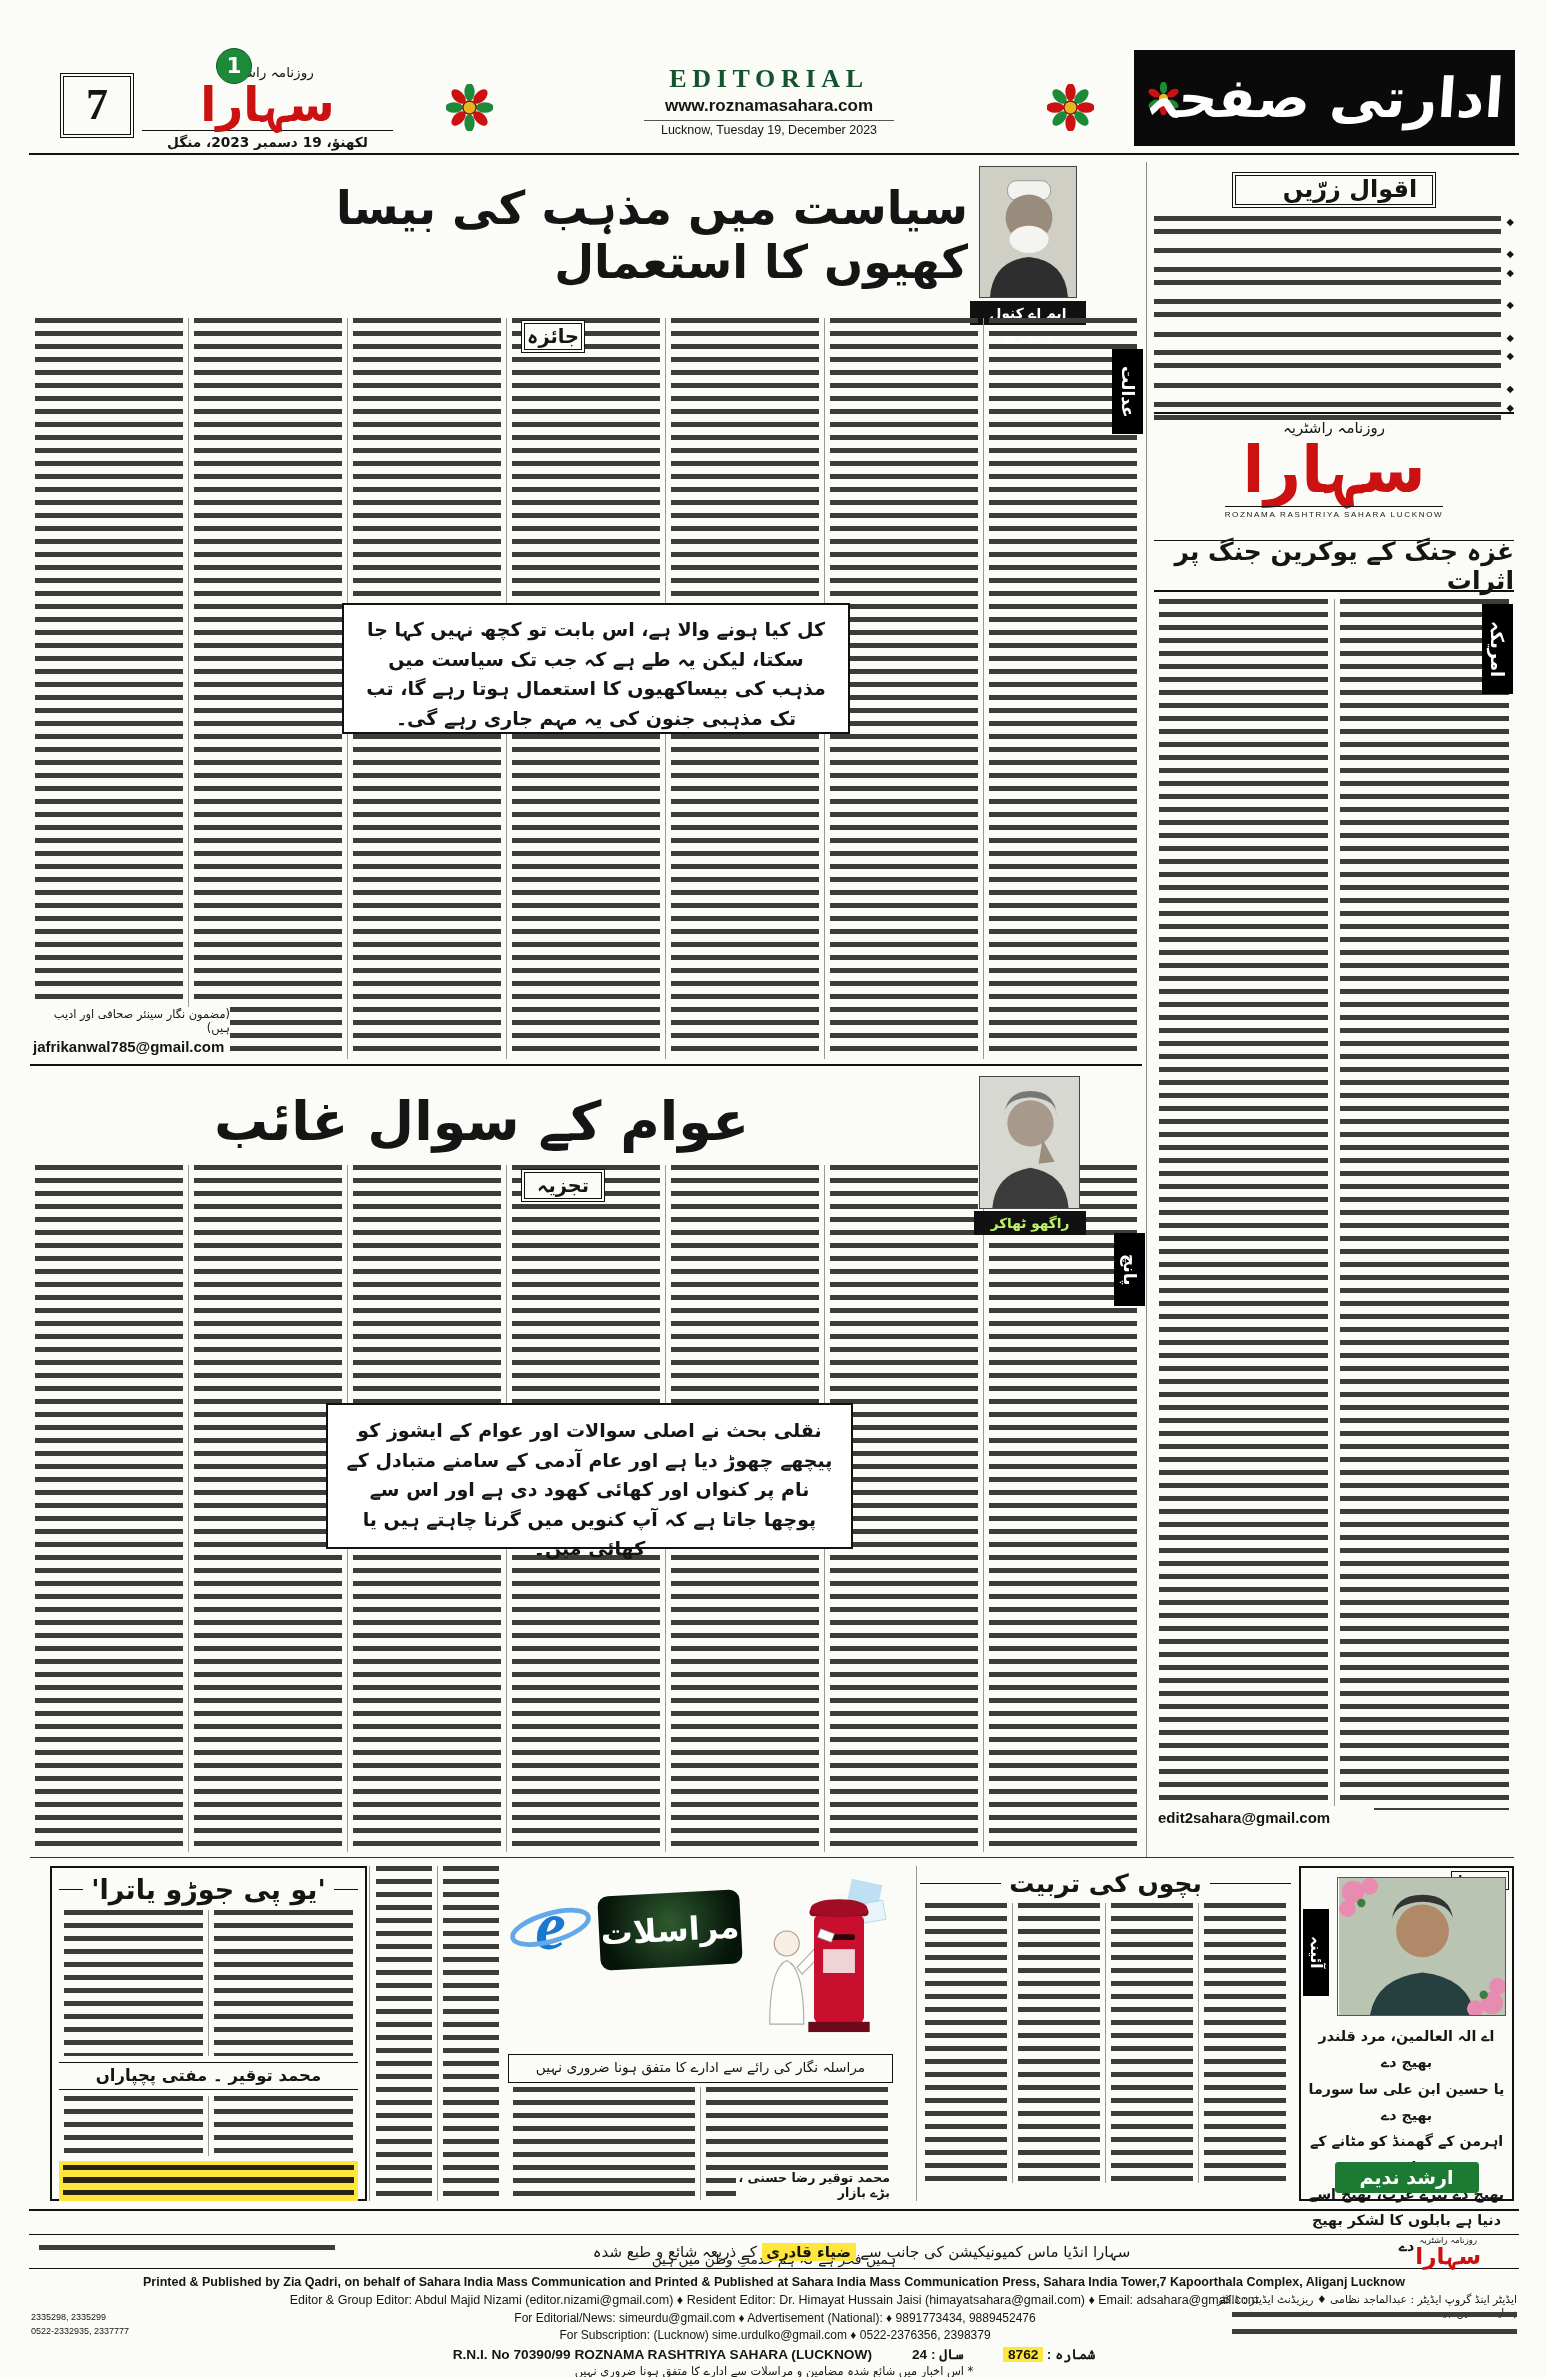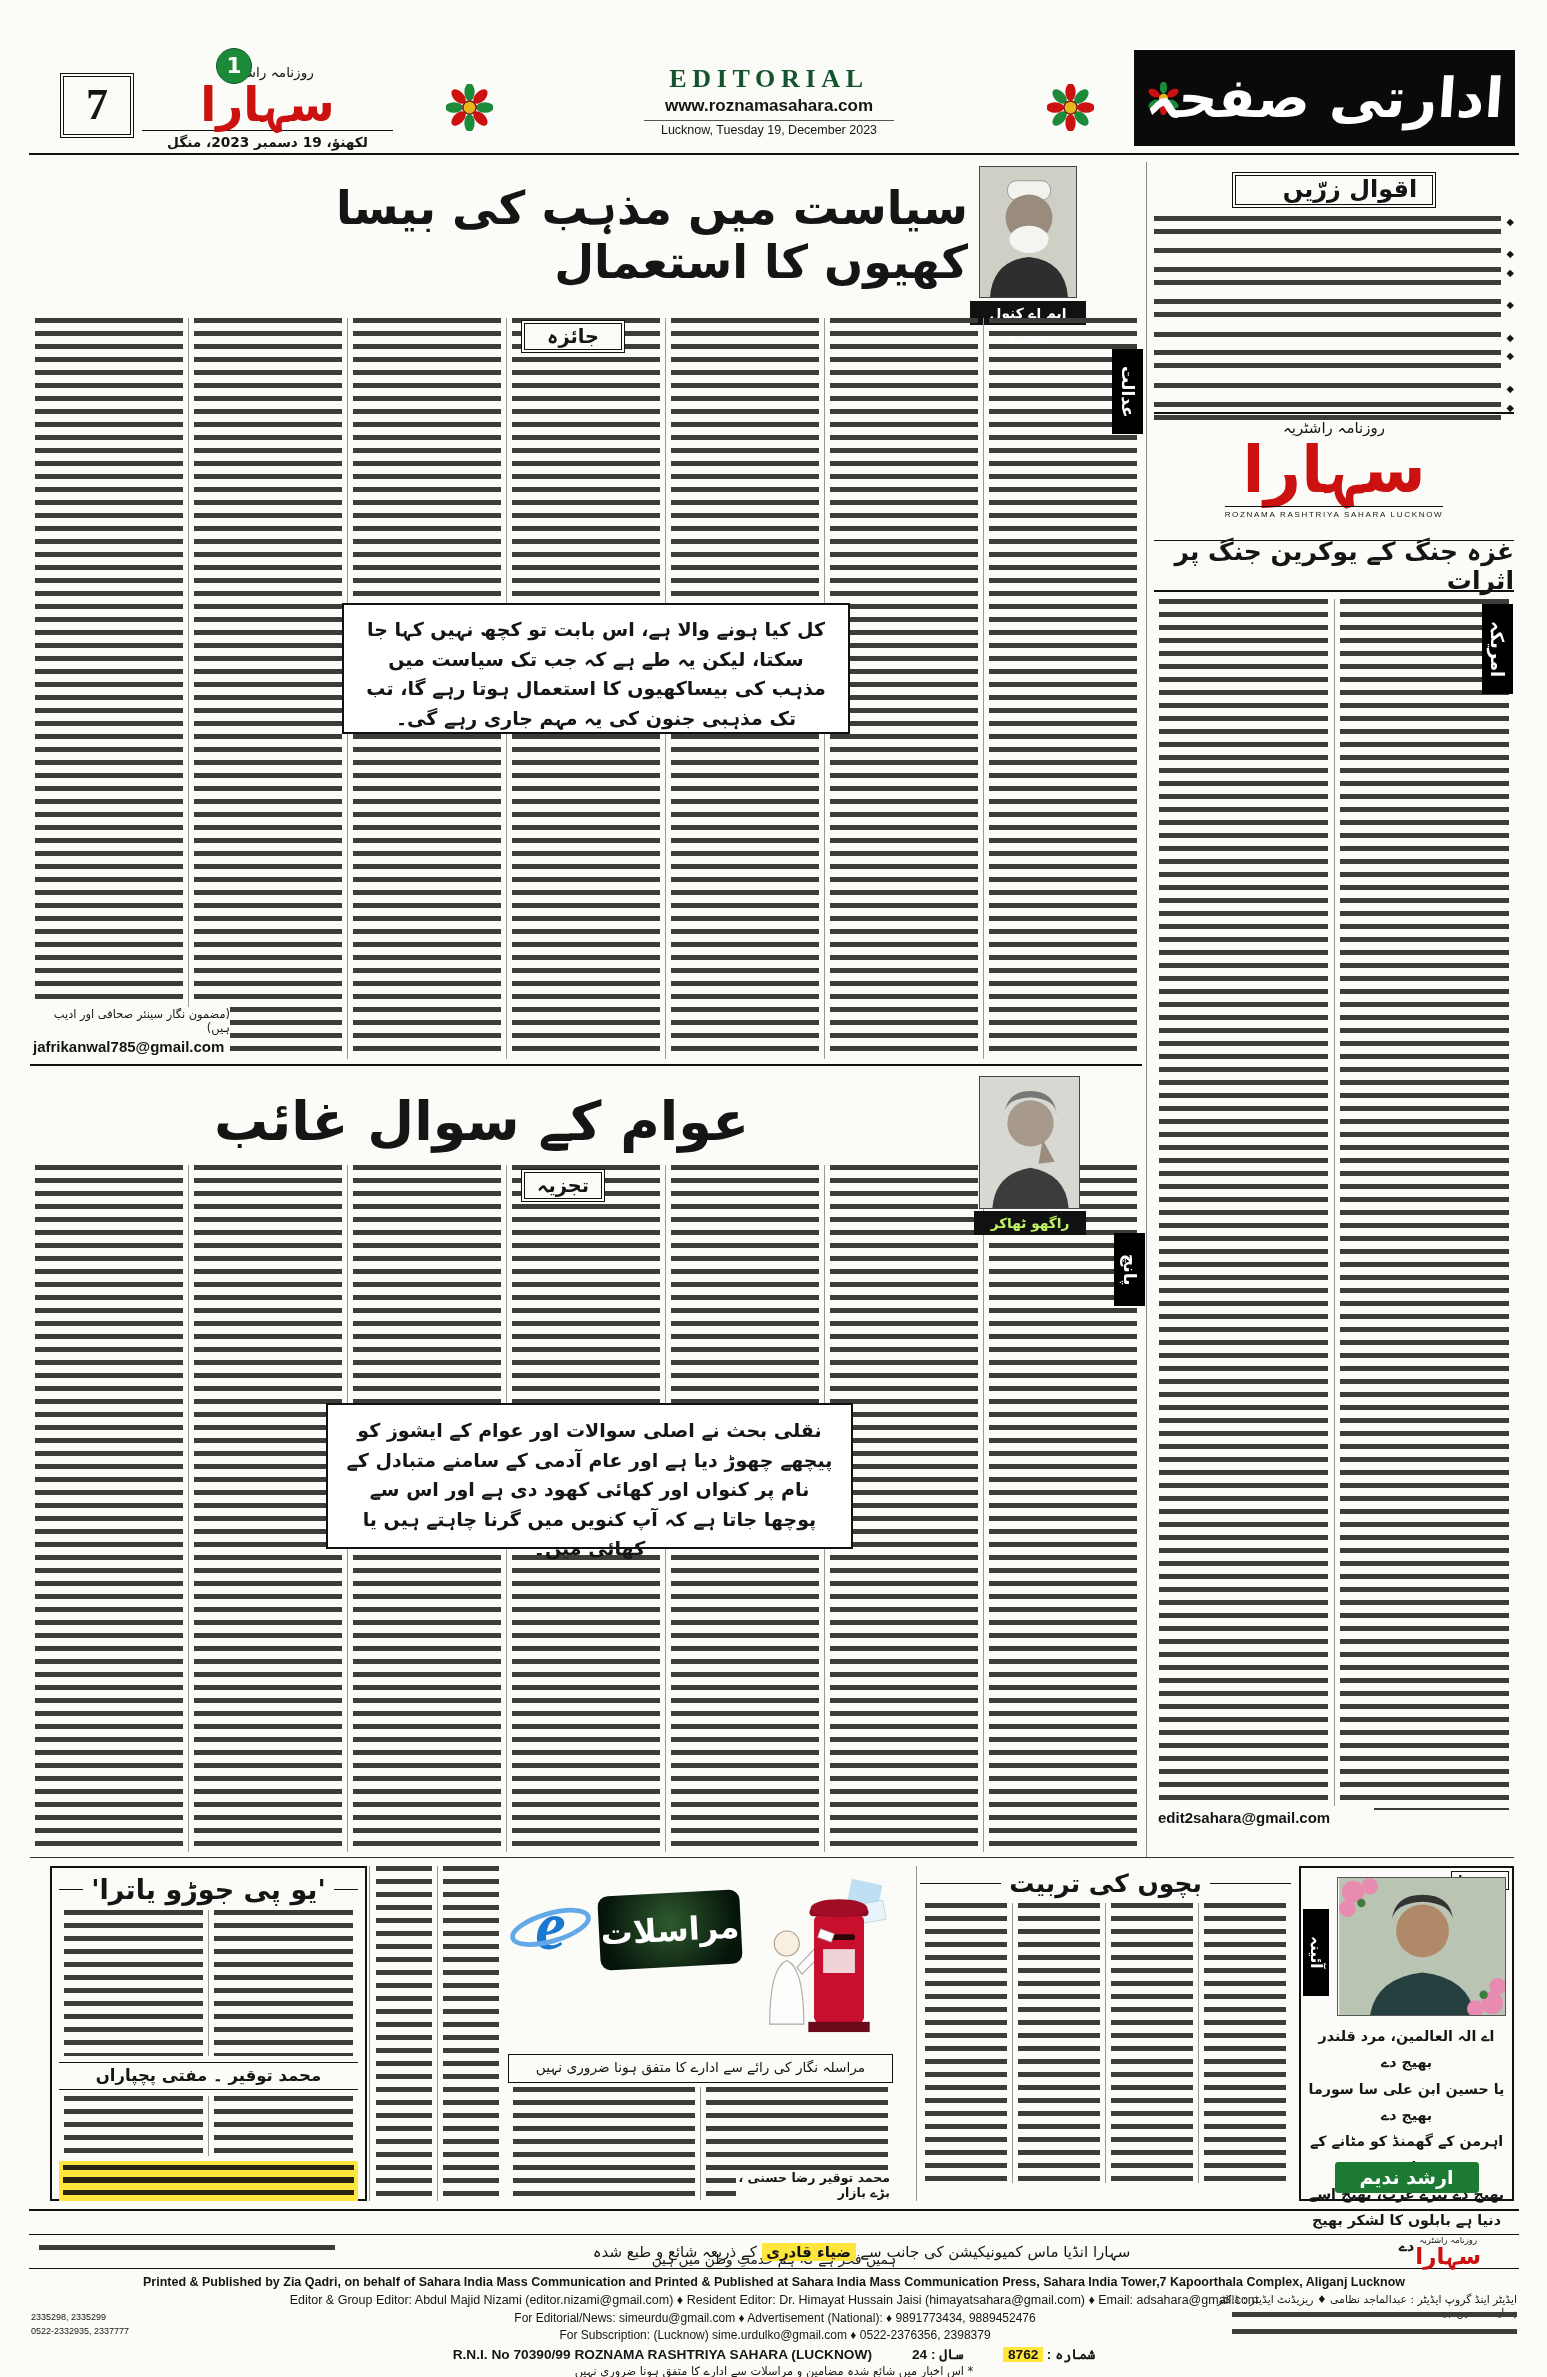--- a/index.html
+++ b/index.html
@@ -57,21 +57,21 @@
             writing-mode:vertical-rl; text-align:center; font-weight:bold; font-size:18px; line-height:31px; }
   #gaza-email { left:1158px; top:1806px; width:216px; height:24px; font:bold 15px "Liberation Sans",sans-serif; line-height:24px; }
 
   
   #a1-body { left:30px; top:318px; width:1112px; height:741px; z-index:1; }
   #a1-headline { left:199px; top:183px; width:769px; height:103px; display:flex; align-items:center; justify-content:center;
                  font-weight:bold; font-size:46px; }
   #a1-photo { left:979px; top:166px; width:98px; height:132px; border:1.1px solid #444; overflow:hidden; }
   #a1-caption { left:970px; top:301px; width:116px; height:24px; background:#111; color:#fff;
                 font-weight:bold; font-size:13.7px; line-height:24px; text-align:center; }
-  #a1-kicker { left:521px; top:320px; width:104px; height:33px; border:4px double #111;
+  #a1-kicker { left:521px; top:320px; width:64px; height:33px; border:4px double #111;
                font:bold 19.4px/25px "DejaVu Sans",sans-serif; text-align:center; }
   #a1-tag { left:1112px; top:349px; width:31px; height:85px; background:#000; color:#fff; z-index:3;
             writing-mode:vertical-rl; text-align:center; font-weight:bold; font-size:17px; line-height:31px; }
   #a1-quote { left:342px; top:603px; width:508px; height:131px; border:2.8px solid #111; background:#fff; z-index:2;
               padding:10.3px 16px; font-weight:bold; font-size:19px; line-height:1.55; text-align:center; }
   #a1-tail { left:33px; top:1007px; width:197px; height:52px; z-index:2; }
   #a1-tail .note { font-size:11.4px; }
   #a1-tail .mail { font:bold 15px "Liberation Sans",sans-serif; margin-top:3.4px; }
   #divider2 { left:30px; top:1064px; width:1112px; height:1.7px; background:#111; }
 

